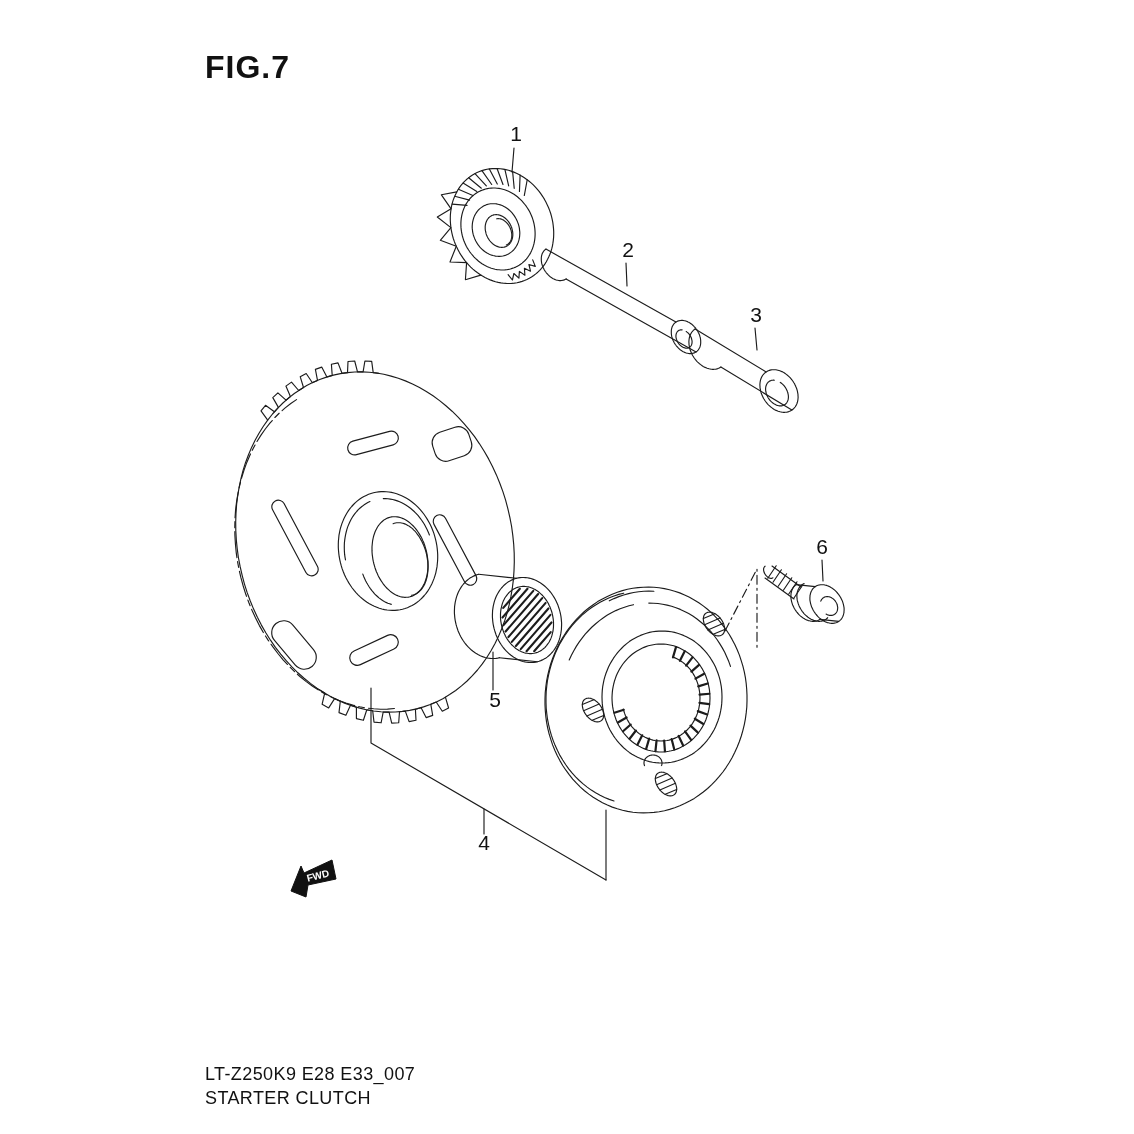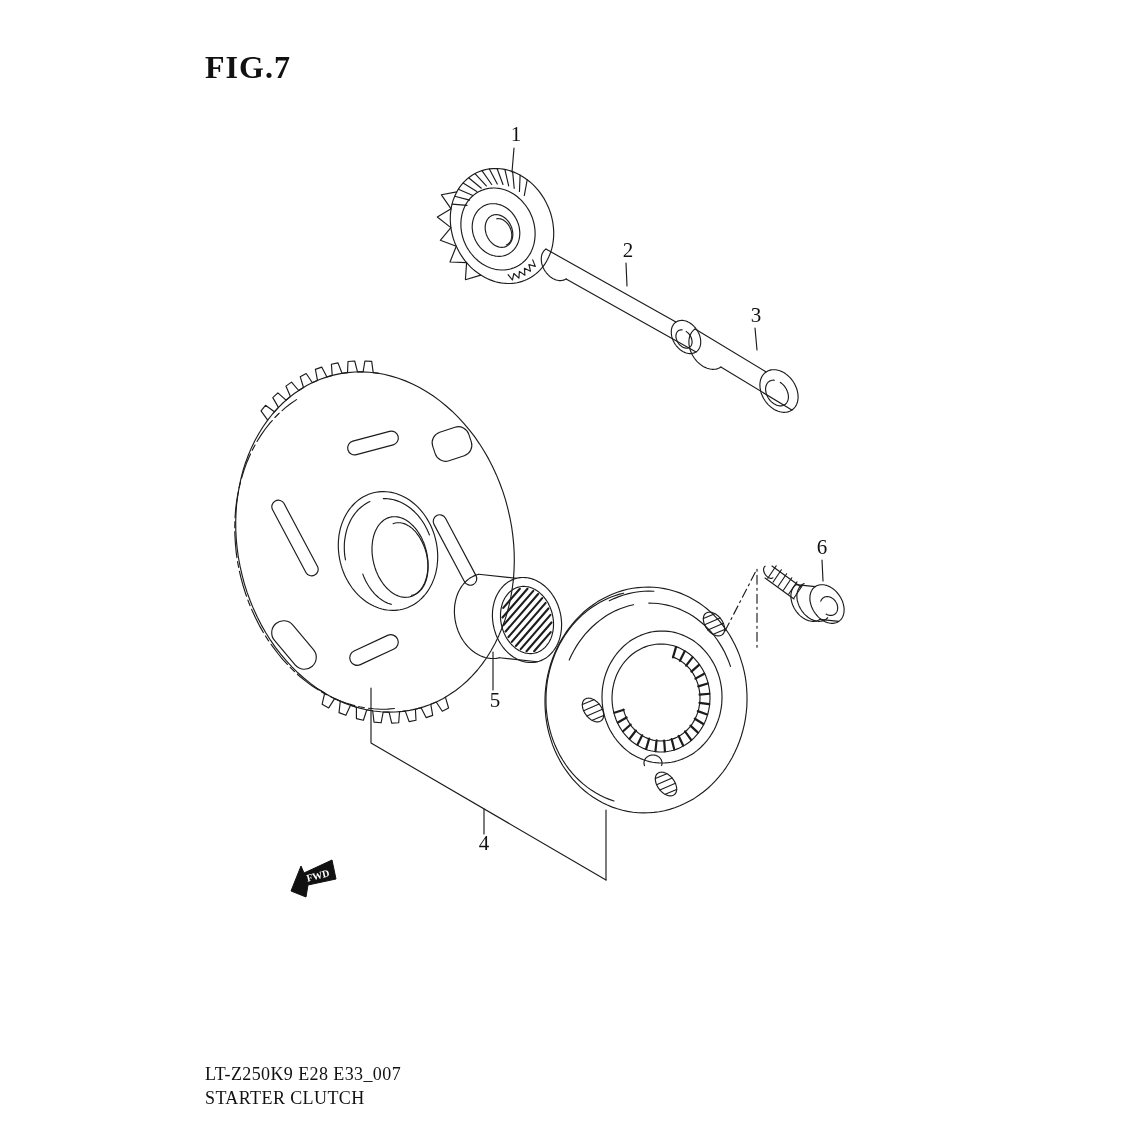--- a/index.html
+++ b/index.html
@@ -2,21 +2,21 @@
 <html><head>
 <meta charset="utf-8">
 <style>
   html,body{margin:0;padding:0;}
   body{
     width:1134px;height:1134px;
     background:#ffffff;
     font-family:"Liberation Sans", sans-serif;
     overflow:hidden;
   }
-  #page{position:relative;width:1110px;height:1134px;background:#fff;font-family:Liberation Serif, serif;}
+  #page{position:relative;width:1110px;height:1134px;background:#fff;}
   #diagram{position:absolute;left:0;top:0;}
   text{fill:#111;}
   .fig-title{font-size:32px;font-weight:bold;letter-spacing:1px;}
   .callout{font-size:21px;}
   .footer-text{font-size:18px;letter-spacing:0.4px;}
   .fwd-text{font-size:10px;font-weight:bold;fill:#fff;}
 </style>
 </head>
 <body>
 

